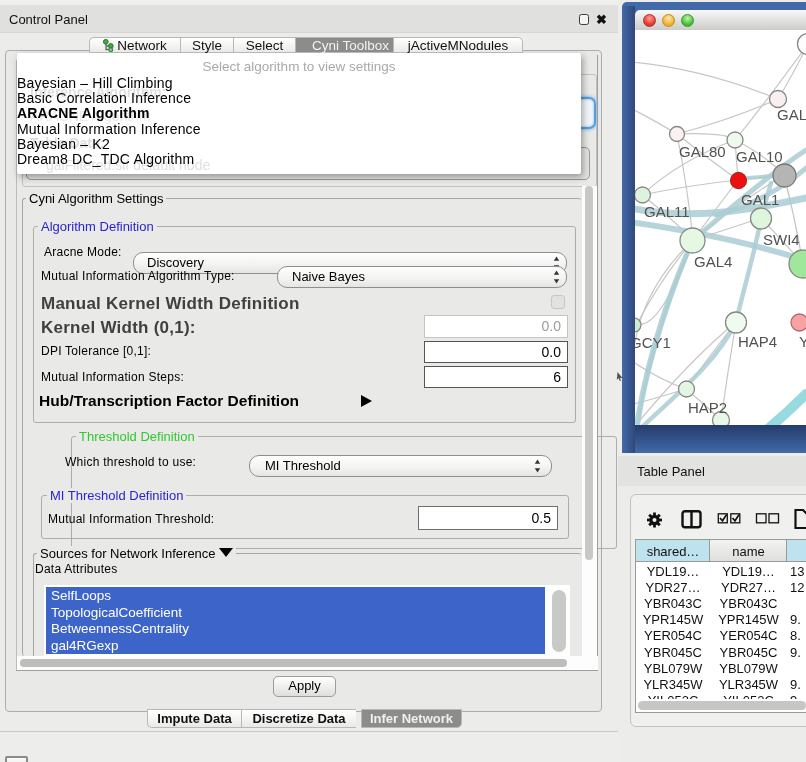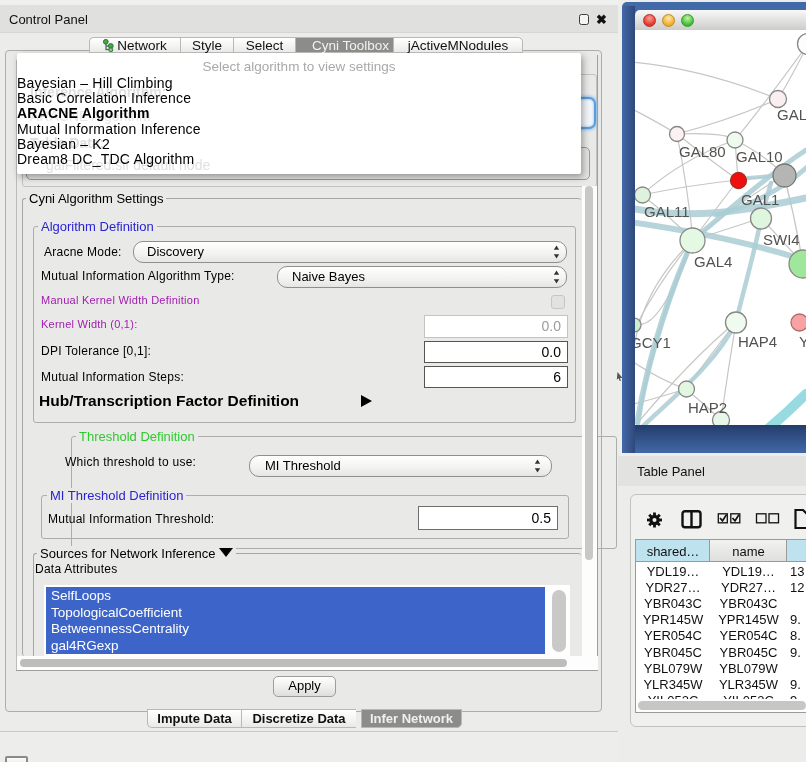--- a/index.html
+++ b/index.html
@@ -1,21 +1,21 @@
 <!DOCTYPE html>
 <html><head>
 <meta charset="utf-8">
 <style>
   html,body{margin:0;padding:0;}
   body{width:806px;height:762px;position:relative;overflow:hidden;
        font-family:"Liberation Sans",sans-serif;background:#ededec;}
   .abs{position:absolute;}
   .lbl{font-size:13px;color:#111;white-space:nowrap;}
   .blbl{font-size:12px;font-weight:normal;color:#000;white-space:nowrap;letter-spacing:0.25px;}
-  .glbl{font-size:11px;font-weight:normal;color:#a21caf;white-space:nowrap;letter-spacing:0.25px;}
+  .glbl{font-size:17px;font-weight:bold;color:#404040;white-space:nowrap;letter-spacing:0.25px;}
   .group{border:1px solid #9e9e9e;border-radius:3px;}
   .gtitle{position:absolute;top:-8px;background:#e9e9e8;padding:0 3px;font-size:13px;line-height:15px;white-space:nowrap;}
   .combo{position:absolute;border:1px solid #8f8f8f;border-radius:4px;
          background:linear-gradient(#ffffff,#f2f2f1 60%,#e5e5e4);
          font-size:13px;color:#000;}
   .combo .ctext{position:absolute;left:10px;top:3px;}
   .carrows{position:absolute;right:7px;top:3px;width:7px;}
   .field{position:absolute;background:#fff;font-size:13px;color:#000;text-align:right;}
 </style>
 </head>
@@ -51,21 +51,21 @@
 
 <div class="abs group" style="left:22px;top:198px;width:558px;height:457px;border-color:#a6a6a4;border-bottom:none;border-right:none;">
   <div class="gtitle" style="left:3px;">Cyni Algorithm Settings</div>
 </div>
 
 <div class="abs group" style="left:33px;top:226px;width:541px;height:195px;border-color:#adadab;">
   <div class="gtitle" style="left:4px;color:#2a23d3;">Algorithm Definition</div>
 </div>
 
 <div class="abs blbl" style="left:44px;top:245px;">Aracne Mode:</div>
-<div class="combo" style="left:133px;top:241px;width:432px;height:20px;border-radius:10px;">
+<div class="combo" style="left:133px;top:252px;width:432px;height:20px;border-radius:10px;">
   <span class="ctext" style="left:13px;top:2px;">Discovery</span>
   <svg class="carrows" width="7" height="14" viewBox="0 0 7 14" style="top:3px;right:6px;">
     <path d="M3.5 0.5 L6.2 4.8 L0.8 4.8 Z" fill="#333"></path>
     <path d="M3.5 13.5 L6.2 9.2 L0.8 9.2 Z" fill="#333"></path>
   </svg>
 </div>
 
 <div class="abs blbl" style="left:41px;top:269px;">Mutual Information Algorithm Type:</div>
 <div class="combo" style="left:277px;top:266px;width:288px;height:20px;border-radius:10px;">
   <span class="ctext" style="left:14px;top:2px;">Naive Bayes</span>

